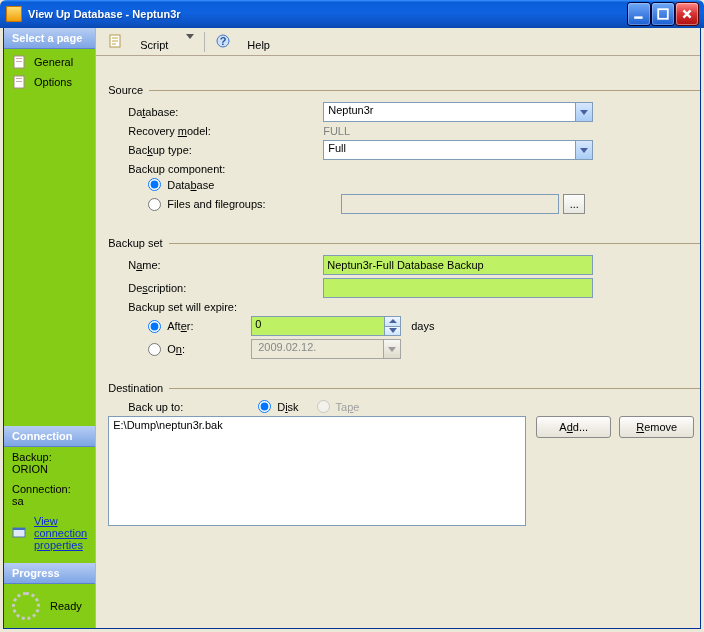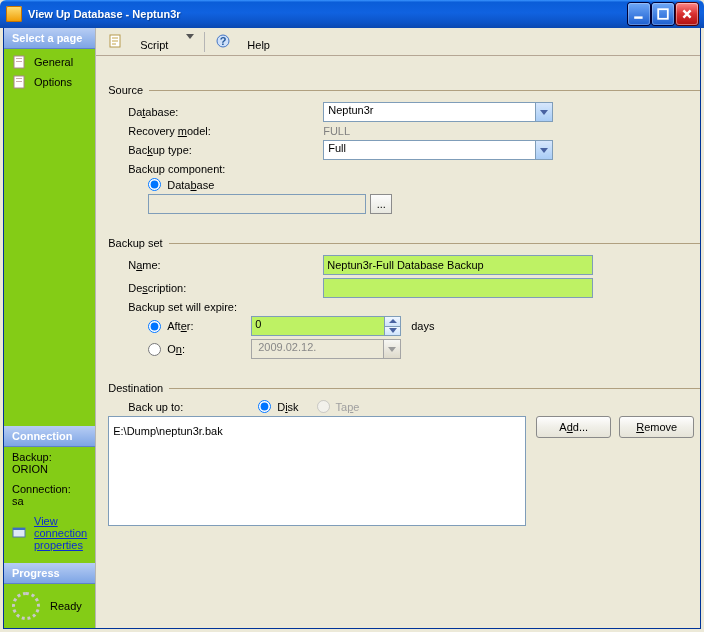--- a/index.html
+++ b/index.html
@@ -53,29 +53,29 @@
   .spin { width:150px; position:relative; padding-right:18px; }
   .spin .sp-arrows { position:absolute; right:0; top:0; bottom:0; width:16px; display:flex; flex-direction:column; }
   .sp-arrows div { flex:1; display:flex; align-items:center; justify-content:center; background:linear-gradient(#f0f7ff,#cfe3fb); border-left:1px solid #7f9db9; }
   .sp-arrows div+div { border-top:1px solid #7f9db9; }
   .disabled { background:#ece9d8; color:#888; }
   .small-btn { width:22px; height:20px; border:1px solid #8c8c8c; background:linear-gradient(#fcfcfc,#e8e8e0); margin-left:4px; display:inline-flex; align-items:center; justify-content:center; }
 
   .radio { display:inline-flex; align-items:center; gap:6px; margin-right:18px;}
   .radio input { margin:0; }
 
-  .dest-list { border:1px solid #7f9db9; background:#fff; height:110px; overflow:auto; padding:8px 4px; width:418px; }
+  .dest-list { border:1px solid #7f9db9; background:#fff; height:110px; overflow:auto; padding:2px 4px; width:418px; }
 
   .right-btn { width:75px; height:22px; border:1px solid #8a8a8a; background:linear-gradient(#fefefe,#f0efe8 50%,#e6e4d8); border-radius:3px; padding:0; }
   .right-btn:disabled { color:#a0a0a0; }
   .btncol { display:flex; flex-direction:row; gap:8px; margin-left:10px; }
 
   .footer { height:40px; border-top:1px solid #b5a694; display:flex; justify-content:flex-end; align-items:center; gap:10px; padding:0 14px; }
 
-  .sel-combo { position:relative; width:230px; height:20px; border:1px solid #7f9db9; background:#fff; padding:1px 20px 1px 4px; }
+  .sel-combo { position:relative; width:270px; height:20px; border:1px solid #7f9db9; background:#fff; padding:1px 20px 1px 4px; }
   .sel-combo.blue .arrow { background:linear-gradient(#d7e7fc,#a9cdf6); border-left:1px solid #7f9db9;}
   .sel-combo .arrow,.datecombo .arrow { position:absolute; right:0; top:0; bottom:0; width:17px; display:flex; align-items:center; justify-content:center; }
   .datecombo{ position:relative; width:150px; height:20px; border:1px solid #a5a5a5; background:#ece9d8; color:#888; padding:1px 20px 1px 6px;}
   .datecombo .arrow{ background:linear-gradient(#f6f6f3,#dedacb); border-left:1px solid #a5a5a5;}
   .tri-down { width:0;height:0;border-left:4px solid transparent;border-right:4px solid transparent;border-top:5px solid #4862a1;}
   .tri-down.gray{border-top-color:#9a9a9a;}
   .tri-up { width:0;height:0;border-left:4px solid transparent;border-right:4px solid transparent;border-bottom:4px solid #4862a1;}
   .underline{text-decoration:underline;}
 </style>
 </head>
@@ -209,20 +209,24 @@
           <div class="row">
             <span class="lbl">Backup component:</span>
           </div>
           <div class="row indent">
             <label class="radio">
               <input type="radio" checked="" style="">
                 <span>Data<span class="underline">b</span>ase</span>
             </label>
           </div>
           <div class="row indent" style="align-items:center;">
+            <label class="radio" style="width:175px;">
+              <input type="radio" style="">
+                <span>Files and file<span class="underline">g</span>roups:</span>
+            </label>
             <input class="input disabled" style="width: 218px;" disabled="">
             <button class="small-btn">...</button>
           </div>
         </fieldset>
 
         <fieldset>
           <div class="group-title">
               <span>Backup set</span>
               <hr>
             </div>

